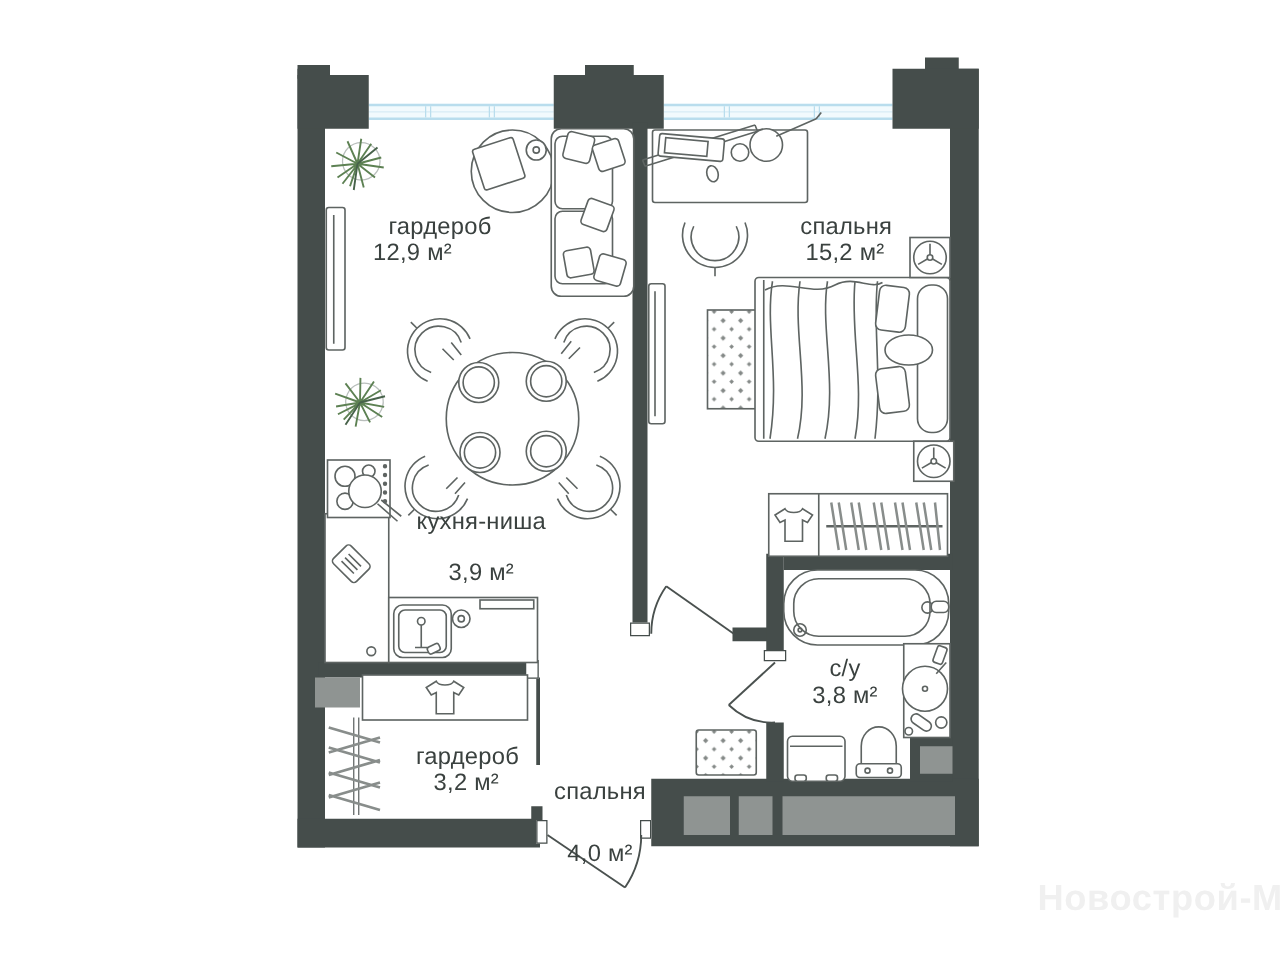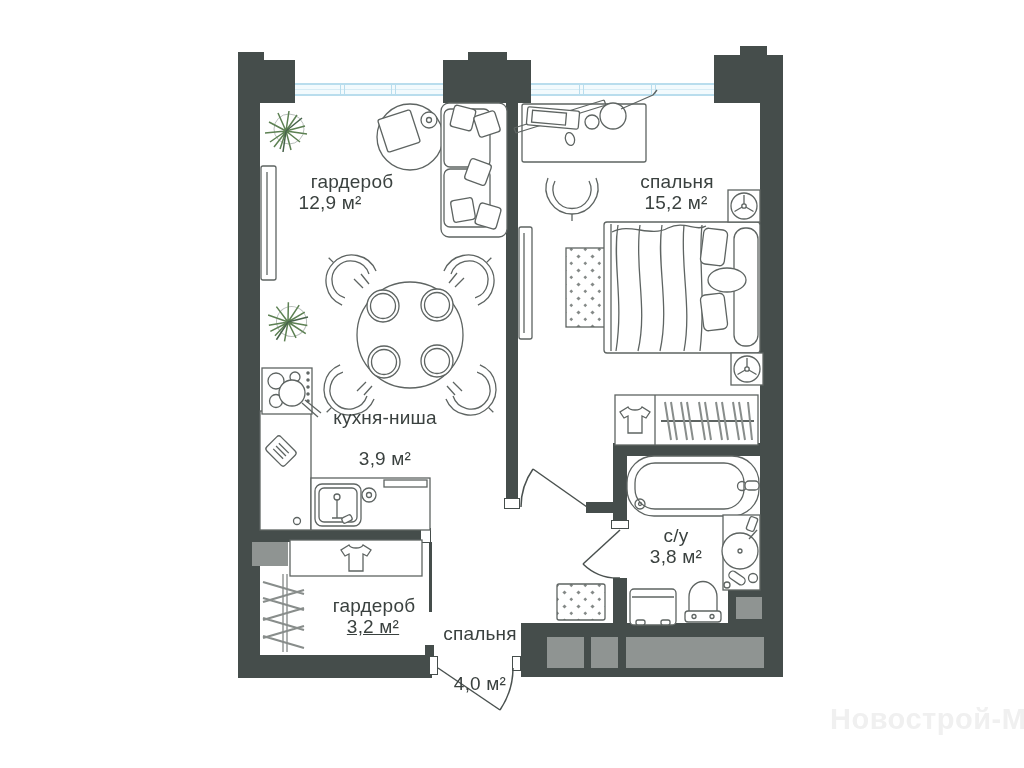--- a/index.html
+++ b/index.html
@@ -304,21 +304,21 @@
   <div class="room-name" style="left:352px;top:182px;">гардероб</div>
   <div class="room-area" style="left:330px;top:203px;">12,9 м²</div>
 
   <div class="room-name" style="left:677px;top:182px;">спальня</div>
   <div class="room-area" style="left:676px;top:203px;">15,2 м²</div>
 
   <div class="room-name" style="left:385px;top:418px;">кухня-ниша</div>
   <div class="room-area" style="left:385px;top:459px;">3,9 м²</div>
 
   <div class="room-name" style="left:374px;top:606px;">гардероб</div>
-  <div class="room-area" style="left:373px;top:627px;text-decoration:underline;">3,2 м²</div>
+  <div class="room-area" style="left:373px;top:627px;">3,2 м²</div>
 
   <div class="room-name" style="left:480px;top:634px;">спальня</div>
   <div class="room-area" style="left:480px;top:684px;">4,0 м²</div>
 
   <div class="room-name" style="left:676px;top:536px;">с/у</div>
   <div class="room-area" style="left:676px;top:557px;">3,8 м²</div>
 
   <div id="watermark">Новострой-М</div>
 
 </div>

